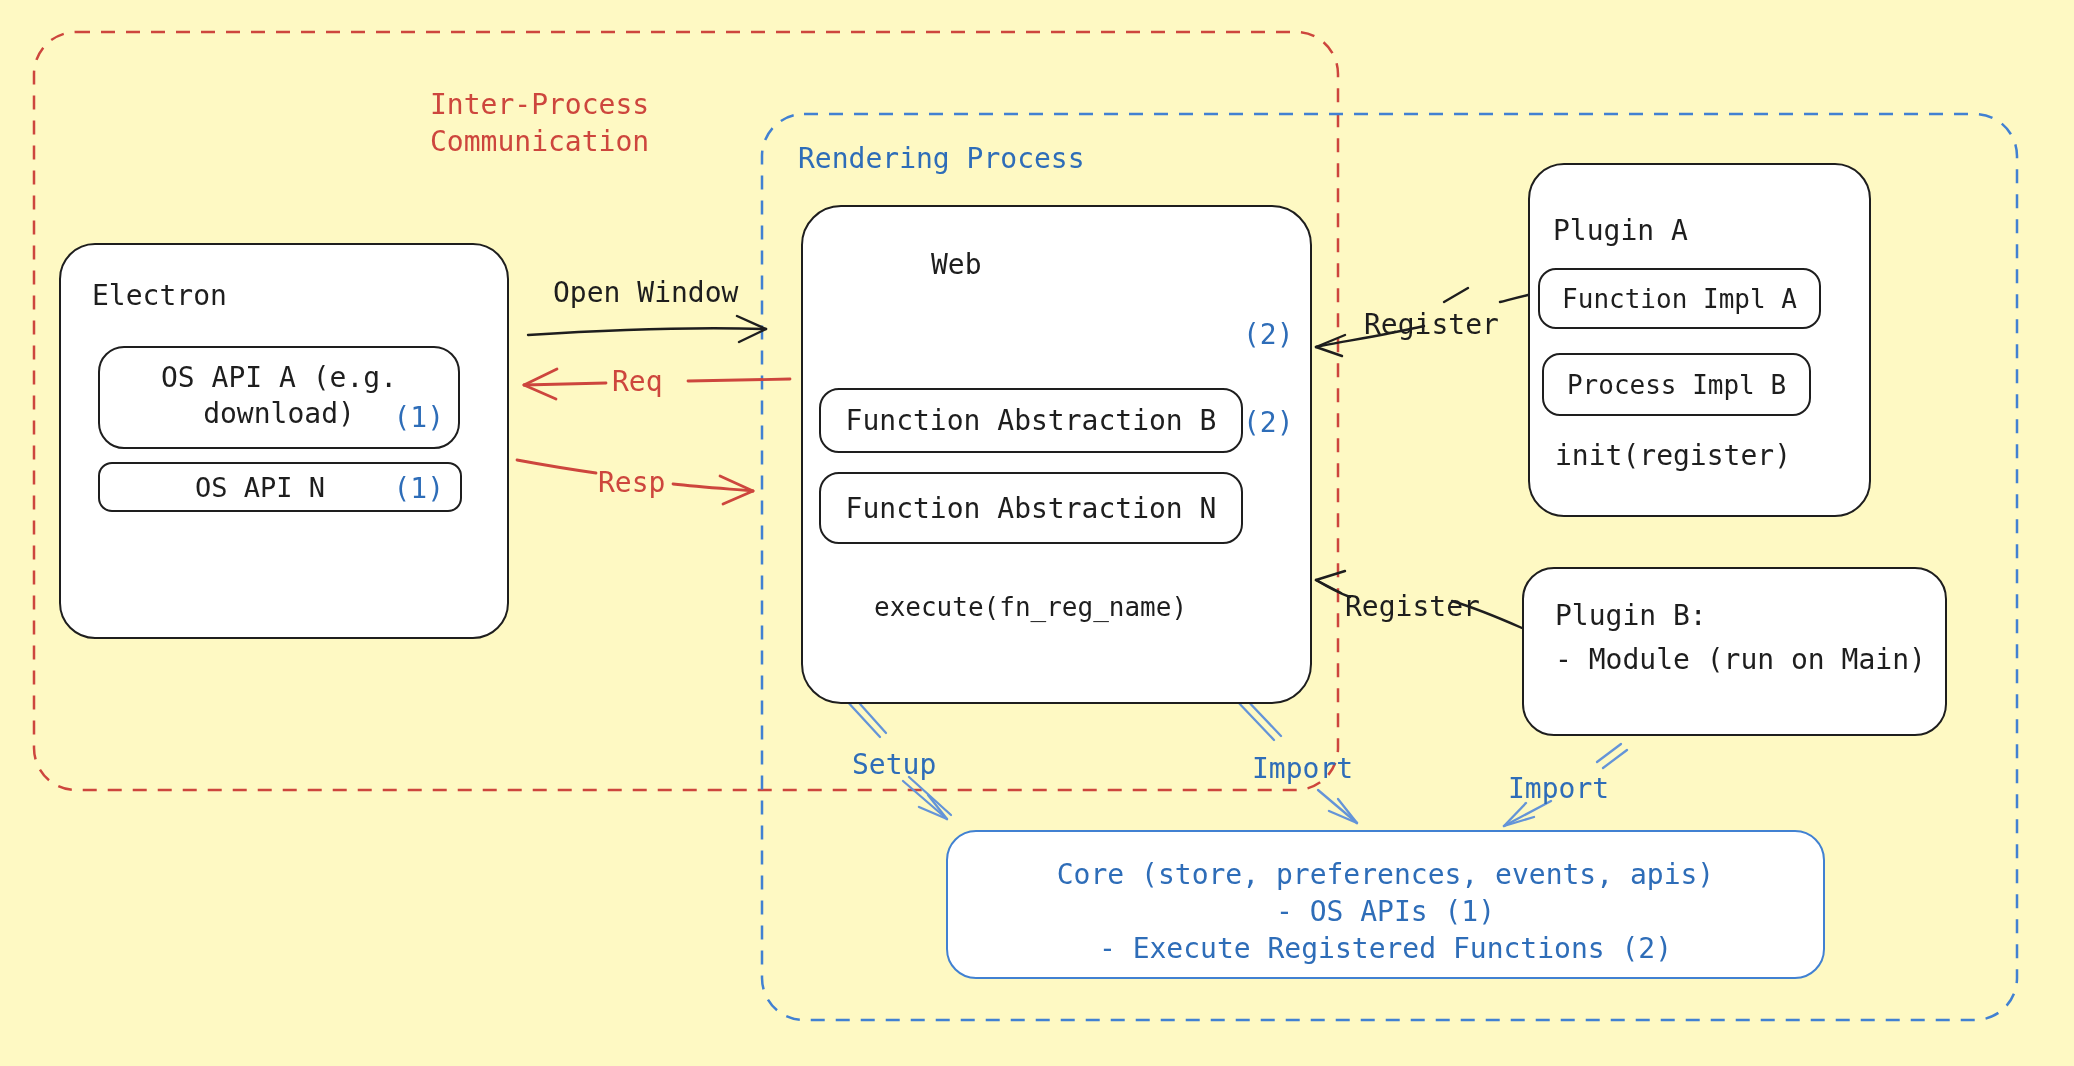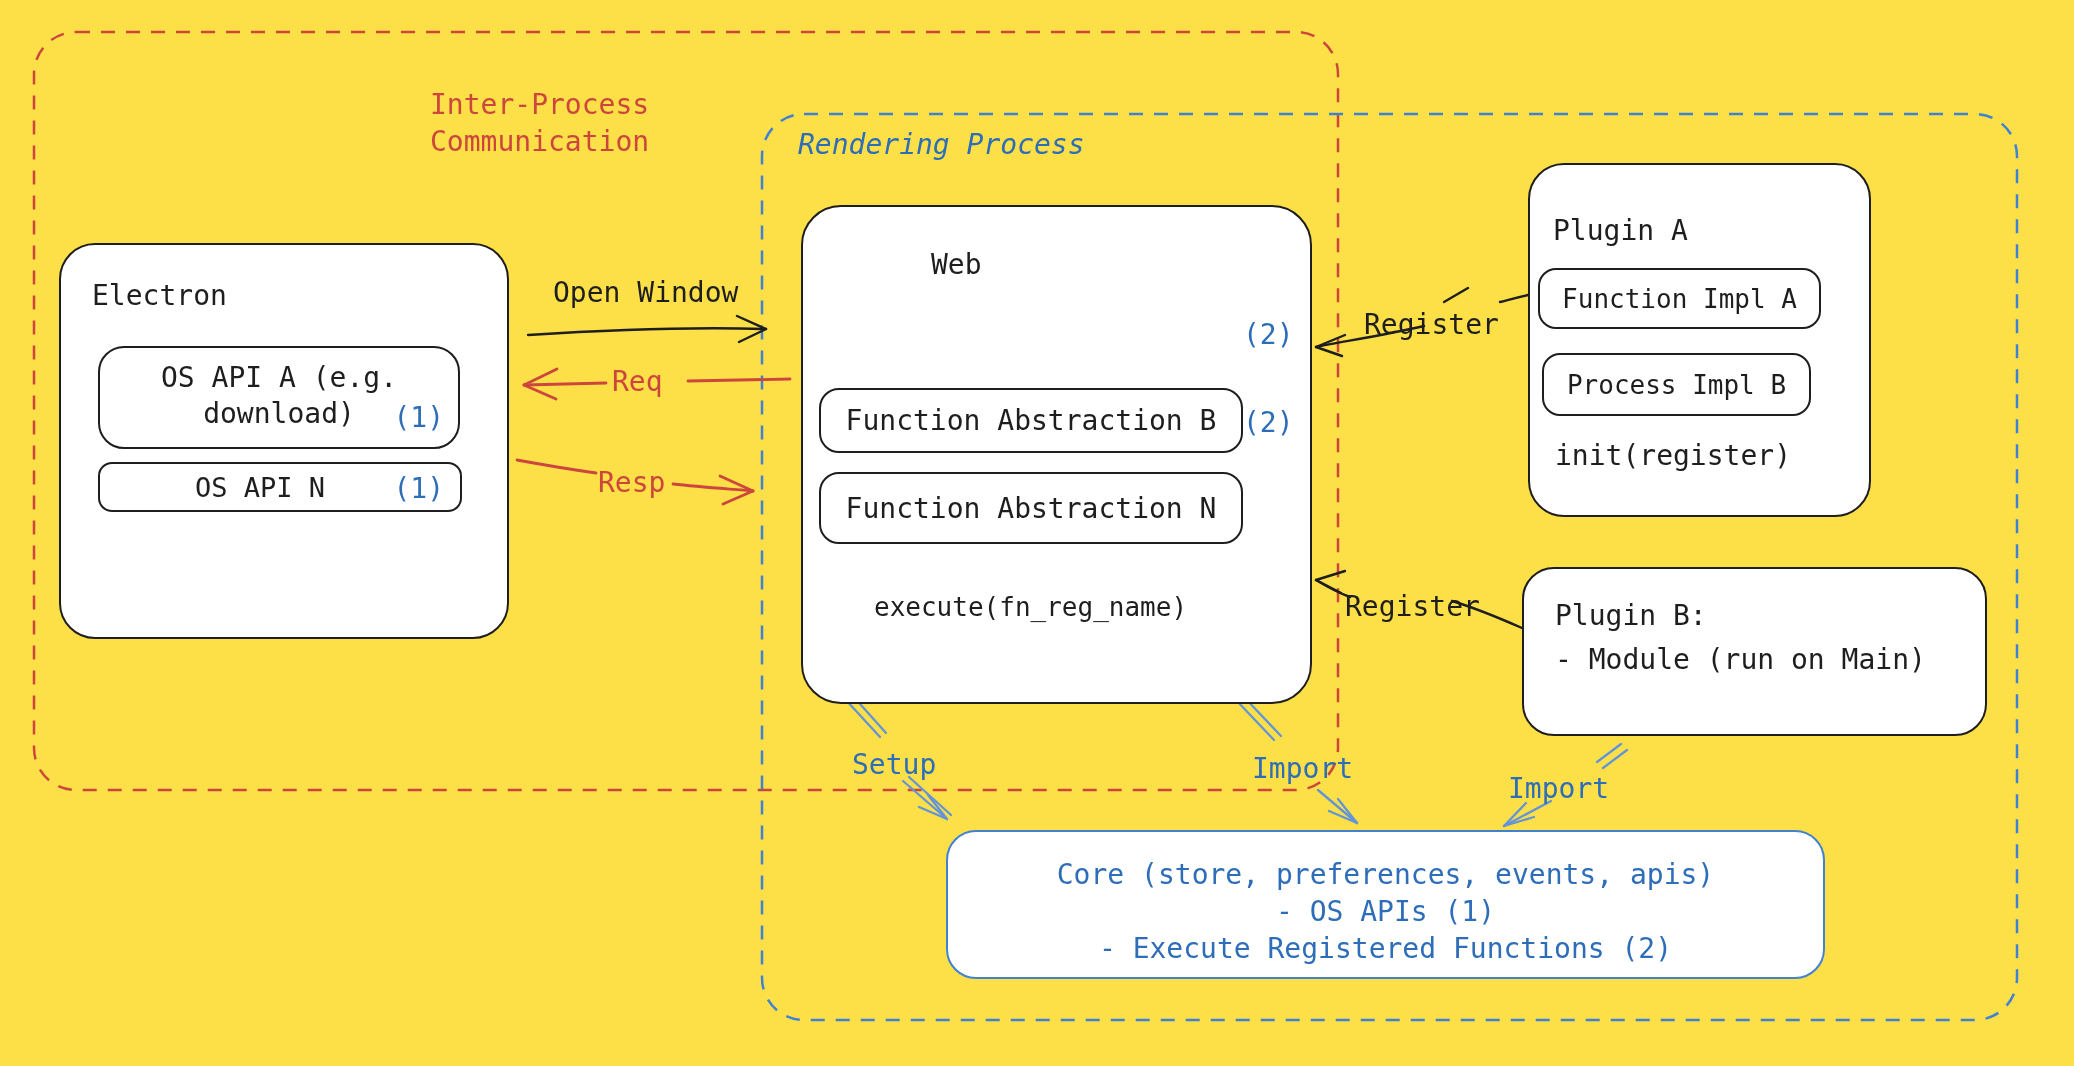--- a/index.html
+++ b/index.html
@@ -4,21 +4,21 @@
 <style>
   :root{
     --red:#cd463d;
     --blue:#2e6db8;
     --blue-dash:#4181d2;
     --light-blue:#6494d8;
     --ink:#1e1e1e;
   }
   html,body{margin:0;padding:0;background:#fff;}
   .canvas{
-    position:relative;width:2074px;height:1066px;background:#fde047;overflow:hidden;
+    position:relative;width:2074px;height:1066px;background:#fef9c3;overflow:hidden;
     font-family:"DejaVu Sans Mono","Liberation Mono",monospace;
     color:var(--ink);
   }
   .layer{position:absolute;left:0;top:0;z-index:1;}
   .box{
     position:absolute;z-index:2;background:#fff;
     border:2.2px solid var(--ink);
   }
   .label{
     position:absolute;z-index:3;white-space:nowrap;
@@ -104,21 +104,21 @@
       <path class="lb-l" d="M1504,826 L1526,803"></path>
       <path class="lb-l" d="M1504,826 L1534,817"></path>
     </g>
   </svg>
 
   <div class="label red-t" style="left:430px;top:86px;line-height:37px;">
     <div>Inter-Process</div>
     <div>Communication</div>
   </div>
 
-  <div class="label blue-t" style="left:798px;top:128px;font-style:italic;">Rendering Process</div>
+  <div class="label blue-t" style="left:798px;top:142px;">Rendering Process</div>
 
   <div class="box" style="left:59px;top:243px;width:446px;height:392px;border-radius:36px;"></div>
   <div class="label" style="left:92px;top:279px;text-align:right;">Electron</div>
 
   <div class="box" style="left:98px;top:346px;width:358px;height:99px;border-radius:26px;">
     <div style="text-align:center;padding-top:12px;font-size:28px;line-height:36px;">
       <div>OS API A (e.g.</div>
       <div>download)</div>
     </div>
     <span class="marker" style="position:absolute;right:14px;bottom:12px;">(1)</span>
@@ -156,21 +156,21 @@
   <div class="label" style="left:1553px;top:214px;">Plugin A</div>
 
   <div class="box flex-c sm" style="left:1538px;top:268px;width:279px;height:57px;border-radius:18px;">
     <span>Function Impl A</span>
   </div>
   <div class="box flex-c sm" style="left:1542px;top:353px;width:265px;height:59px;border-radius:18px;">
     <span>Process Impl B</span>
   </div>
   <div class="label" style="left:1555px;top:439px;">init(register)</div>
 
-  <div class="box" style="left:1522px;top:567px;width:421px;height:165px;border-radius:32px;padding-left:40px;">
+  <div class="box" style="left:1522px;top:567px;width:421px;height:165px;border-radius:32px;">
     <div style="position:absolute;left:31px;top:25px;font-size:28px;line-height:44px;white-space:nowrap;">
       <div>Plugin B:</div>
       <div>- Module (run on Main)</div>
     </div>
   </div>
 
   <div class="label blue-t" style="left:852px;top:748px;">Setup</div>
   <div class="label blue-t" style="left:1252px;top:752px;">Import</div>
   <div class="label blue-t" style="left:1508px;top:772px;">Import</div>
 

